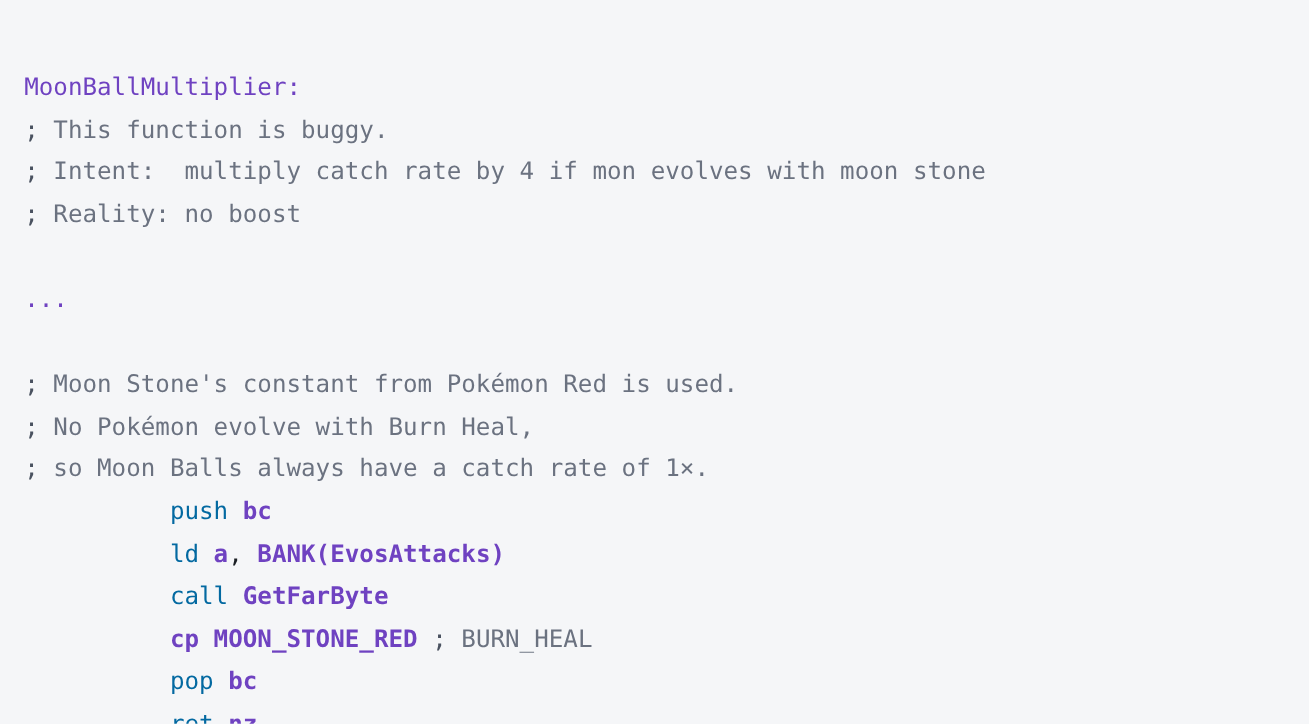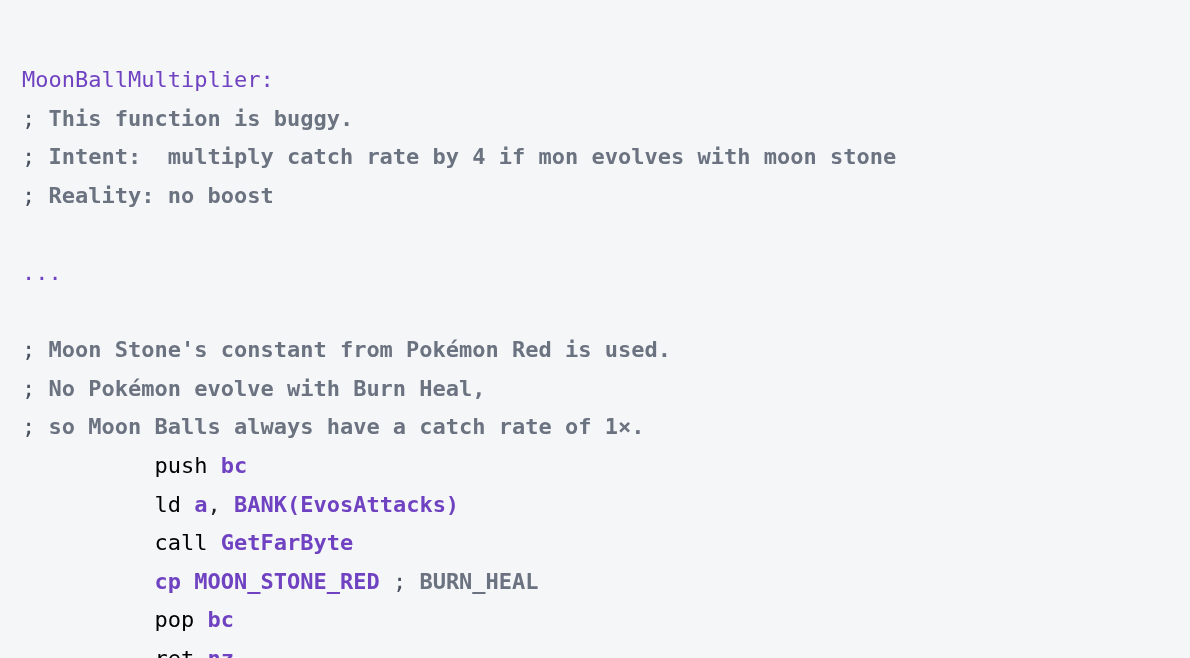--- a/index.html
+++ b/index.html
@@ -29,22 +29,22 @@
   }
 
   .blank {
     height: 38.6px;
   }
 
   
   .tok-label    { color: #6f42c1; }
   .tok-ellipsis { color: #6f42c1; }
   .tok-semi     { color: #4a5260; }
-  .tok-comment  { color: #6b7280; font-weight: bold; }
-  .tok-keyword  { color: #000000; }
+  .tok-comment  { color: #6b7280; }
+  .tok-keyword  { color: #0369a1; }
   .tok-operand  { color: #6f42c1; font-weight: bold; }
   .tok-punct    { color: #1b1f24; }
   .tok-indent   { color: transparent; }
 </style>
 </head>
 <body>
 
 <div id="code-block"><div class="line"><span class="tok-label">MoonBallMultiplier:</span></div><div class="line"><span class="tok-semi">;</span><span class="tok-comment"> This function is buggy.</span></div><div class="line"><span class="tok-semi">;</span><span class="tok-comment"> Intent:  multiply catch rate by 4 if mon evolves with moon stone</span></div><div class="line"><span class="tok-semi">;</span><span class="tok-comment"> Reality: no boost</span></div><div class="line blank">&nbsp;</div><div class="line"><span class="tok-ellipsis">...</span></div><div class="line blank">&nbsp;</div><div class="line"><span class="tok-semi">;</span><span class="tok-comment"> Moon Stone's constant from Pokémon Red is used.</span></div><div class="line"><span class="tok-semi">;</span><span class="tok-comment"> No Pokémon evolve with Burn Heal,</span></div><div class="line"><span class="tok-semi">;</span><span class="tok-comment"> so Moon Balls always have a catch rate of 1×.</span></div><div class="line"><span class="tok-indent">          </span><span class="tok-keyword">push</span><span class="tok-indent"> </span><span class="tok-operand">bc</span></div><div class="line"><span class="tok-indent">          </span><span class="tok-keyword">ld</span><span class="tok-indent"> </span><span class="tok-operand">a</span><span class="tok-punct">,</span><span class="tok-operand"> BANK(EvosAttacks)</span></div><div class="line"><span class="tok-indent">          </span><span class="tok-keyword">call</span><span class="tok-indent"> </span><span class="tok-operand">GetFarByte</span></div><div class="line"><span class="tok-indent">          </span><span class="tok-operand">cp</span><span class="tok-indent"> </span><span class="tok-operand">MOON_STONE_RED</span><span class="tok-semi"> ;</span><span class="tok-comment"> BURN_HEAL</span></div><div class="line"><span class="tok-indent">          </span><span class="tok-keyword">pop</span><span class="tok-indent"> </span><span class="tok-operand">bc</span></div><div class="line"><span class="tok-indent">          </span><span class="tok-keyword">ret</span><span class="tok-indent"> </span><span class="tok-operand">nz</span></div></div>
 
 </body></html>

